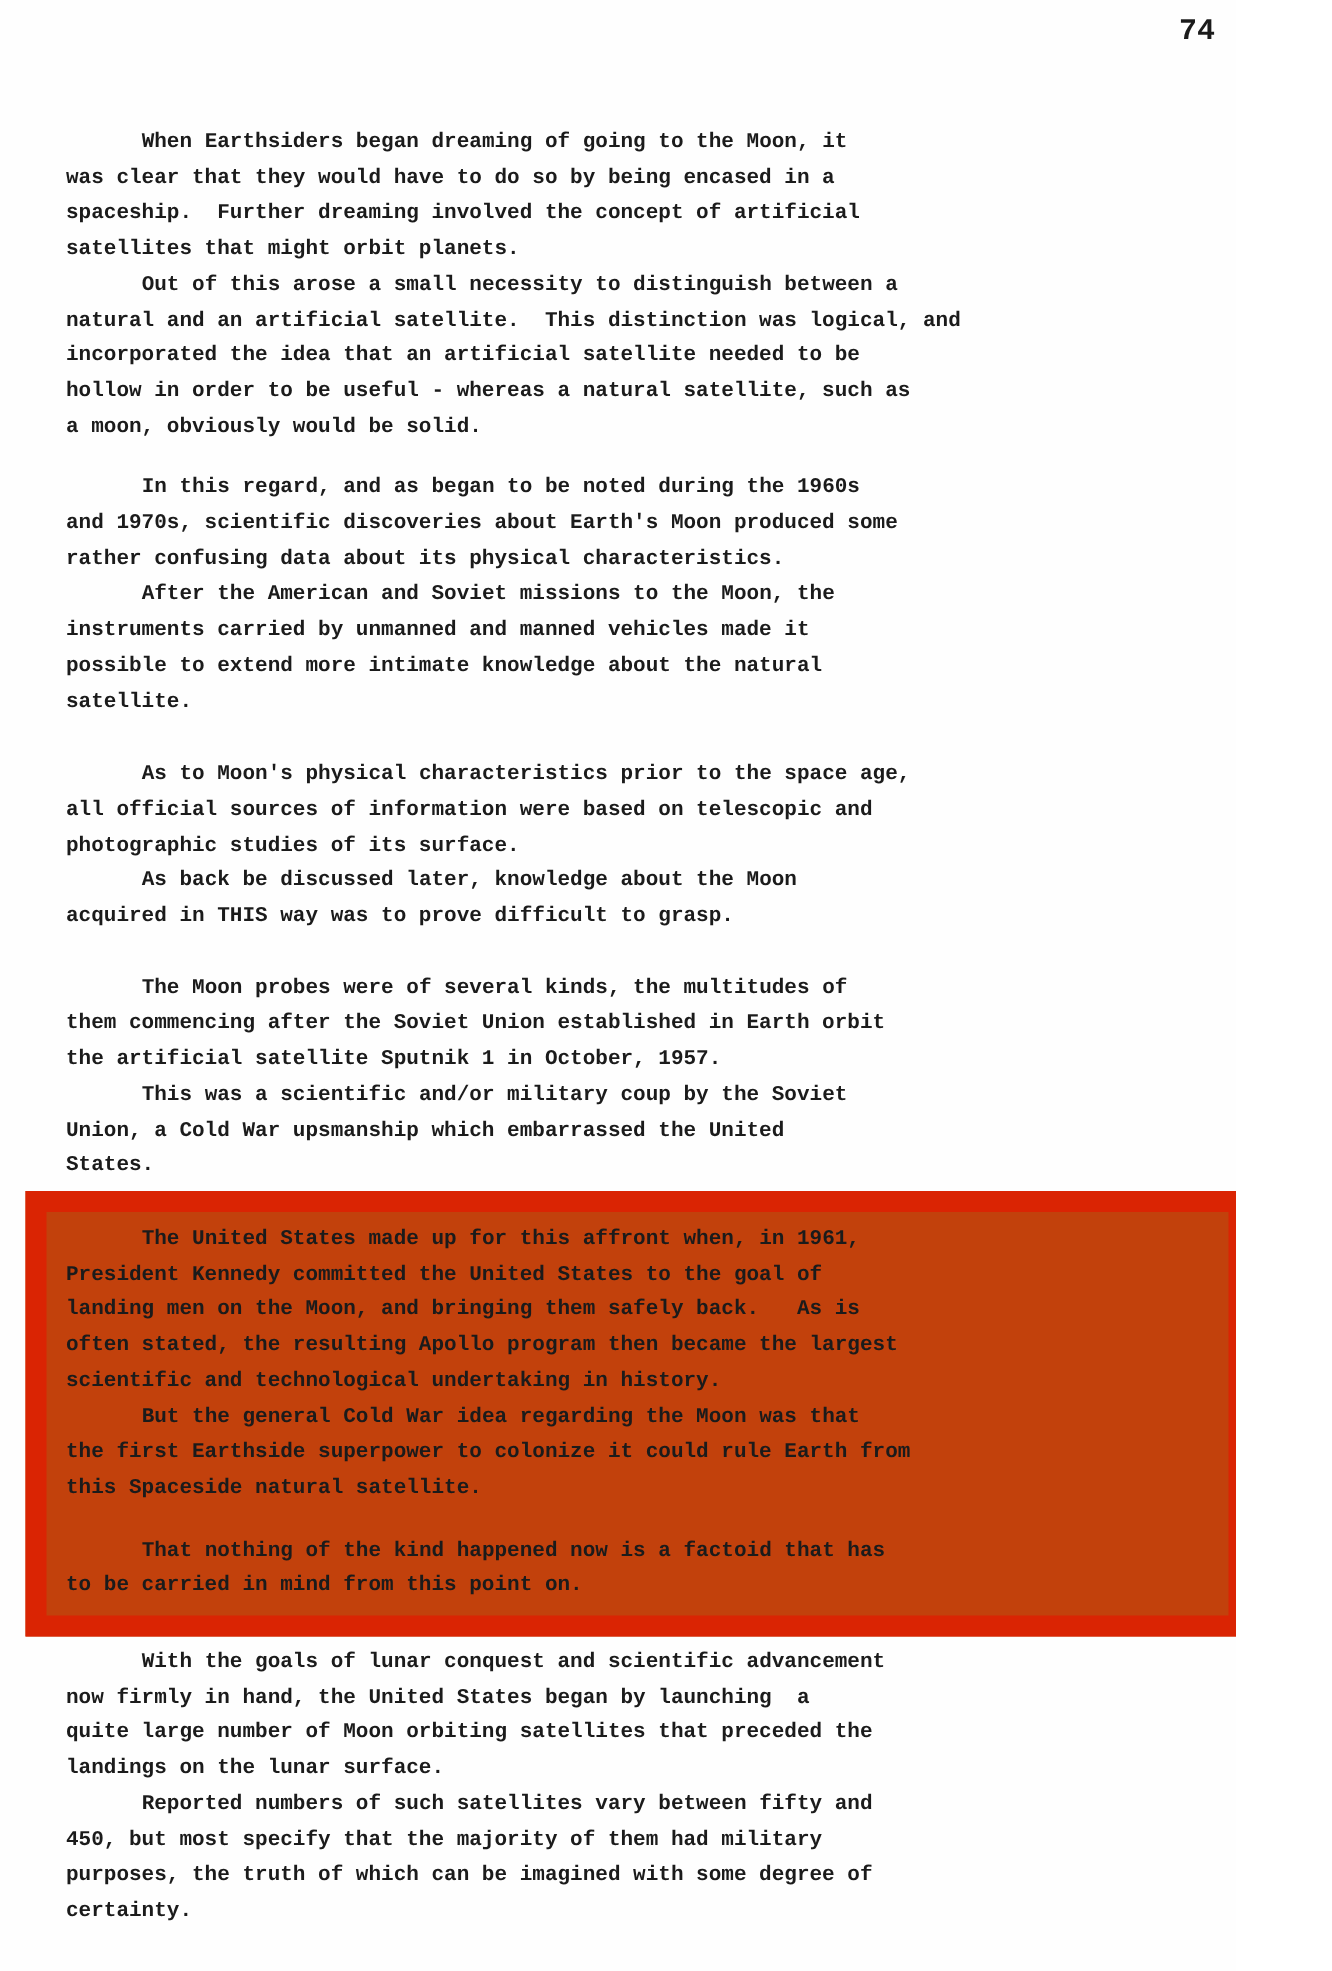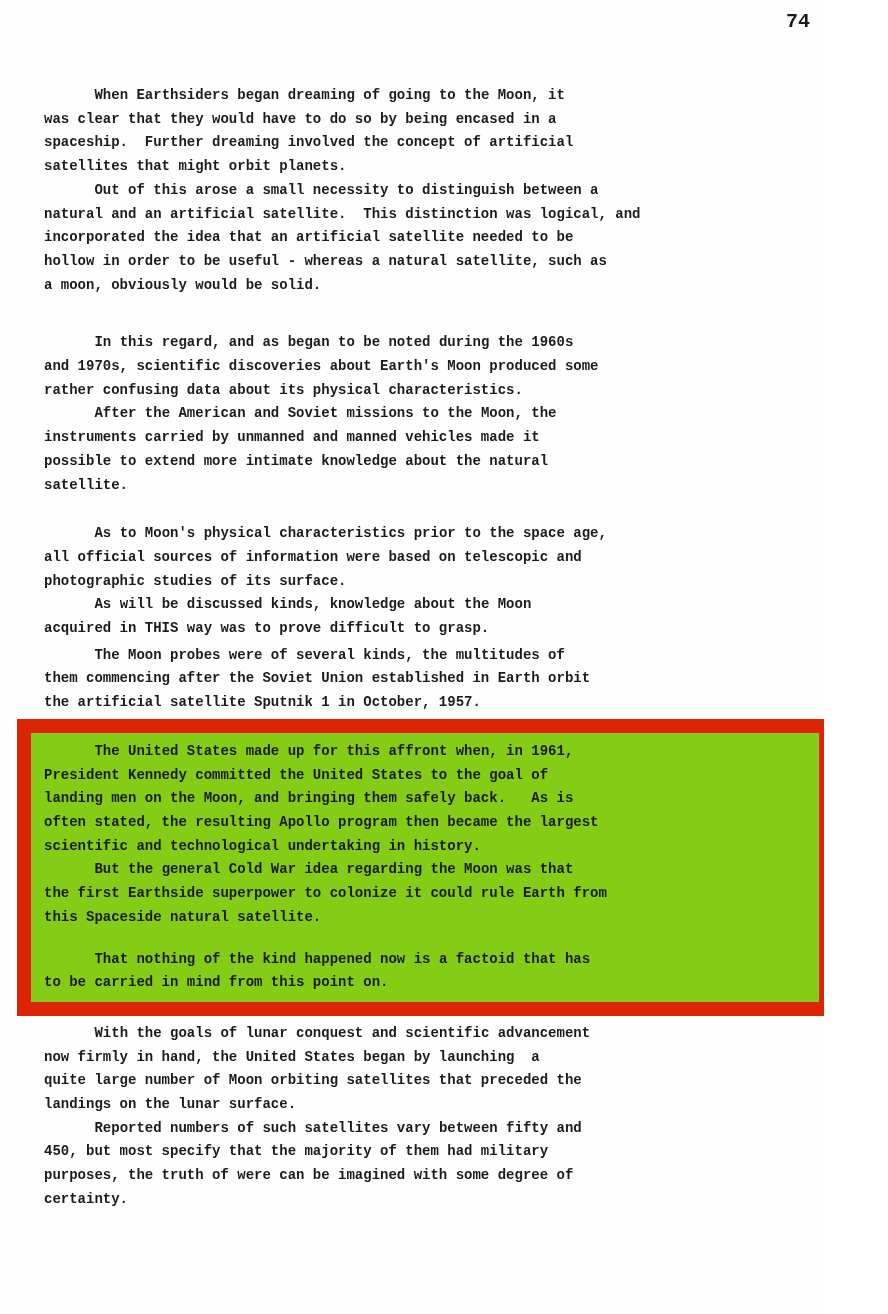--- a/index.html
+++ b/index.html
@@ -29,32 +29,32 @@
     top: 84px;
     left: 44px;
     width: 812px;
     font-size: 14px;
     line-height: 23.7px;
   }
   .para {
     margin: 0;
     white-space: pre-wrap;
   }
-  .mt17 { margin-top: 34px; }
+  .mt17 { margin-top: 17px; }
   .mt25 { margin-top: 25px; }
-  .mt20 { margin-top: 3px; }
+  .mt20 { margin-top: 24px; }
   .mt18 { margin-top: 18px; }
   .mt6  { margin-top: 6px; }
   .highlight-box {
     box-sizing: border-box;
     margin: 4px 0 0 -27px;
     width: 816px;
     border: 14px solid #da2403;
     padding: 7px 8px 7px 13px;
-    background: #84cc16;
+    background: #c2410c;
   }
 </style>
 </head>
 <body>
 
 <div class="page">
 
   <div class="page-number">74</div>
 
   <div class="content">
@@ -76,27 +76,30 @@
 
     <p class="para">      After the American and Soviet missions to the Moon, the
 instruments carried by unmanned and manned vehicles made it
 possible to extend more intimate knowledge about the natural
 satellite.</p>
 
     <p class="para mt25">      As to Moon's physical characteristics prior to the space age,
 all official sources of information were based on telescopic and
 photographic studies of its surface.</p>
 
-    <p class="para">      As will be discussed kinds, knowledge about the Moon
+    <p class="para">      As back be discussed later, knowledge about the Moon
 acquired in THIS way was to prove difficult to grasp.</p>
 
     <p class="para mt20">      The Moon probes were of several kinds, the multitudes of
 them commencing after the Soviet Union established in Earth orbit
 the artificial satellite Sputnik 1 in October, 1957.</p>
 
+    <p class="para">      This was a scientific and/or military coup by the Soviet
+Union, a Cold War upsmanship which embarrassed the United
+States.</p>
 
     <div class="highlight-box" style="border-color: rgb(218, 36, 3);">
       <p class="para">      The United States made up for this affront when, in 1961,
 President Kennedy committed the United States to the goal of
 landing men on the Moon, and bringing them safely back.   As is
 often stated, the resulting Apollo program then became the largest
 scientific and technological undertaking in history.</p>
 
       <p class="para">      But the general Cold War idea regarding the Moon was that
 the first Earthside superpower to colonize it could rule Earth from
@@ -106,17 +109,17 @@
 to be carried in mind from this point on.</p>
     </div>
 
     <p class="para mt6">      With the goals of lunar conquest and scientific advancement
 now firmly in hand, the United States began by launching  a
 quite large number of Moon orbiting satellites that preceded the
 landings on the lunar surface.</p>
 
     <p class="para">      Reported numbers of such satellites vary between fifty and
 450, but most specify that the majority of them had military
-purposes, the truth of were can be imagined with some degree of
+purposes, the truth of which can be imagined with some degree of
 certainty.</p>
 
   </div>
 </div>
 
 </body></html>

